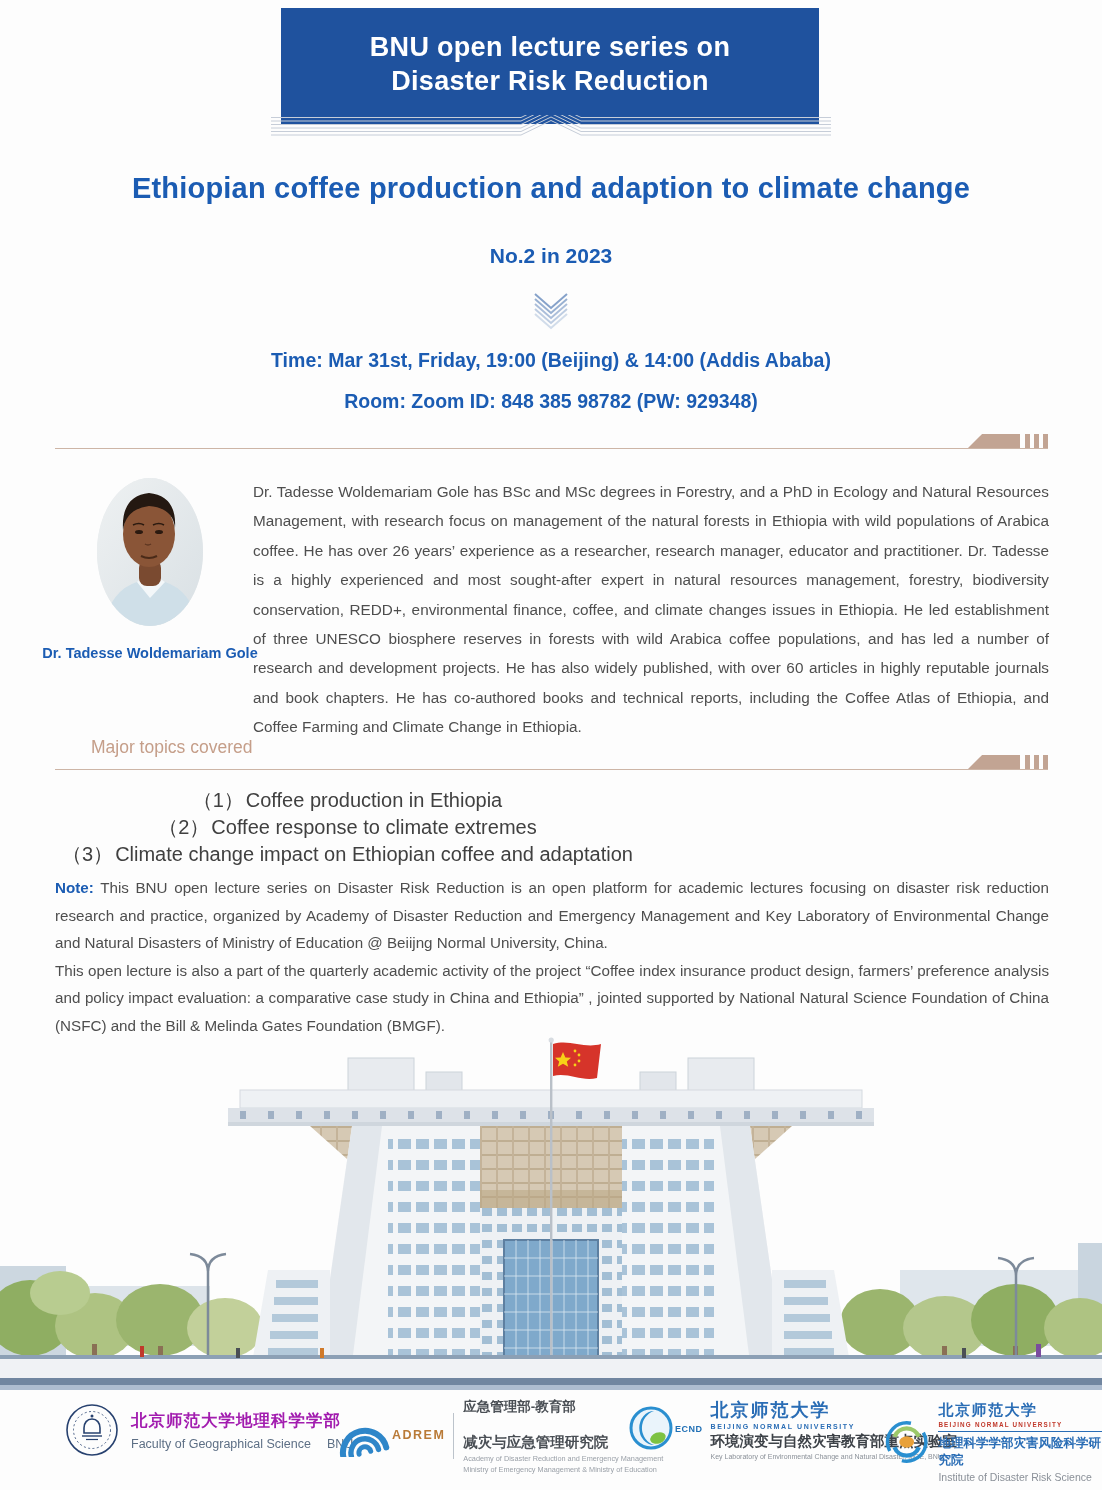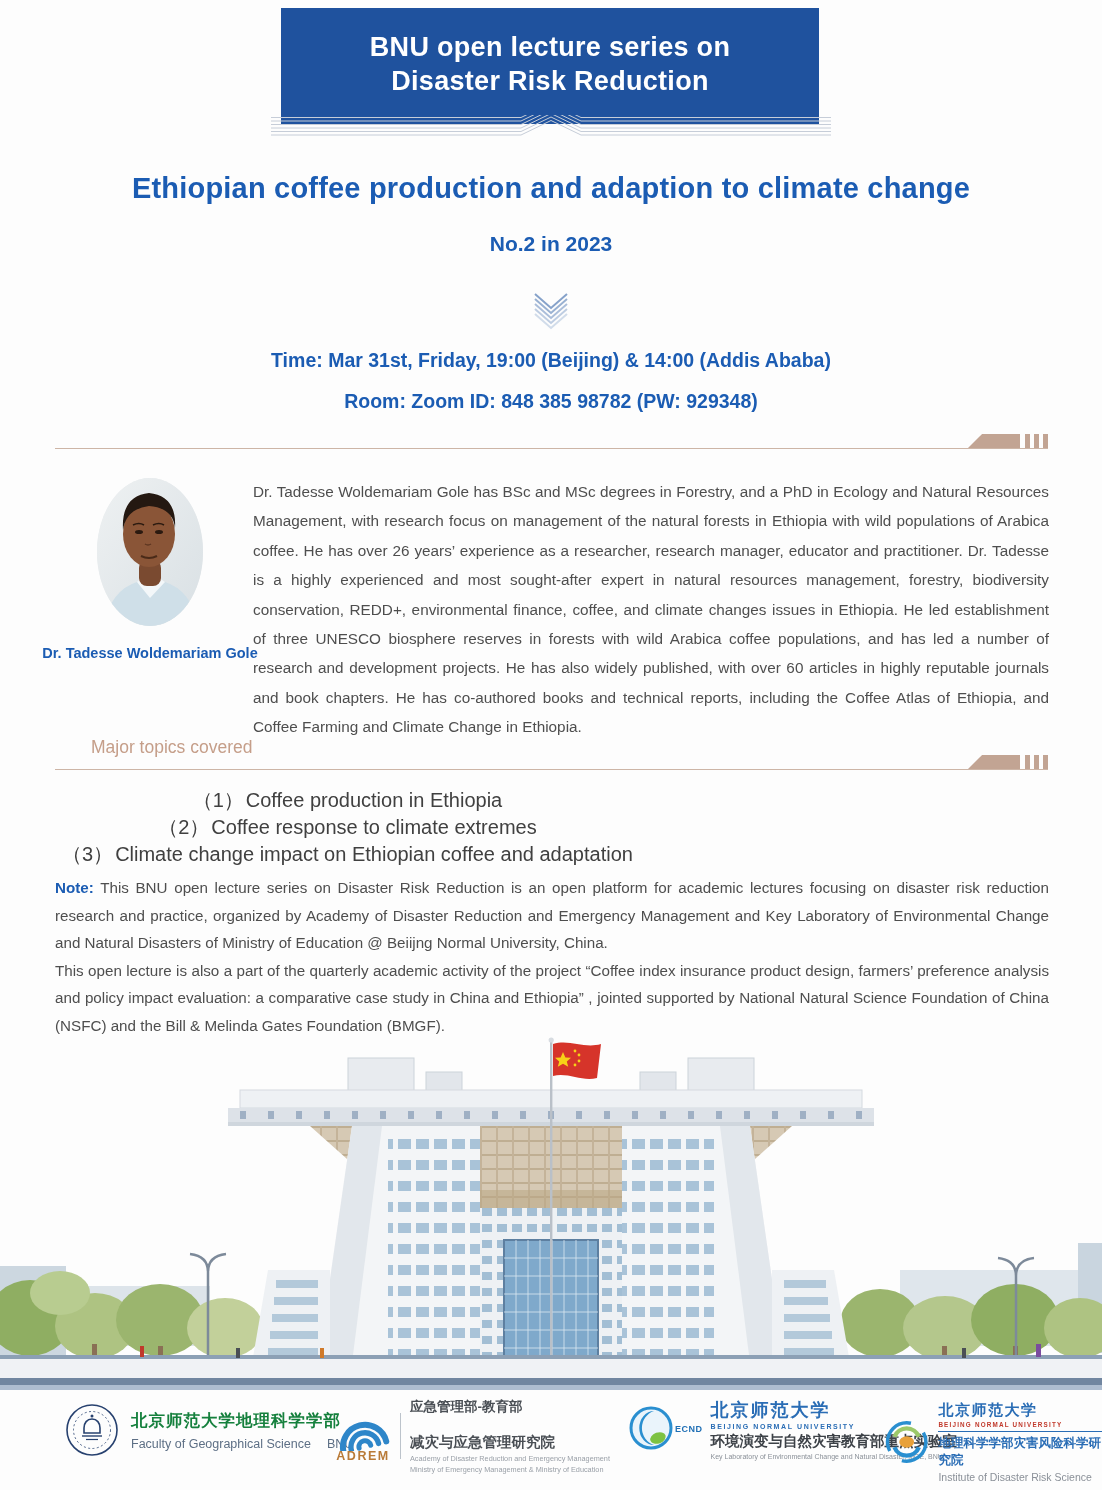--- a/index.html
+++ b/index.html
@@ -8,21 +8,21 @@
 
   
   .banner{position:absolute;top:8px;left:281px;width:538px;background:#1f529e;color:#ffffff;
           text-align:center;padding:22px 0 26px 0;}
   .banner .bl{font-size:27px;font-weight:bold;line-height:34px;letter-spacing:.3px;}
   .banner-lines{position:absolute;top:115px;left:271px;width:560px;height:24px;}
 
   
   .title{position:absolute;top:172px;left:0;width:1102px;text-align:center;
          color:#1b5cb3;font-size:29px;font-weight:bold;letter-spacing:.2px;}
-  .subtitle{position:absolute;top:232px;left:0;width:1102px;text-align:center;
+  .subtitle{position:absolute;top:244px;left:0;width:1102px;text-align:center;
             color:#1b5cb3;font-size:21px;font-weight:bold;}
   .chevron-down{position:absolute;top:292px;left:533px;width:36px;height:40px;}
 
   .sched{position:absolute;left:0;width:1102px;text-align:center;color:#1b5cb3;
          font-size:19.5px;font-weight:bold;}
   .sched.time{top:349px;}
   .sched.room{top:390px;}
 
   
   .divider{position:absolute;left:55px;width:993px;height:16px;}
@@ -56,25 +56,25 @@
   .note-label{color:#1b5cb3;font-weight:bold;}
 
   
   .campus{position:absolute;top:1028px;left:0;width:1102px;height:362px;}
 
   
   .footer{position:absolute;top:1398px;left:0;width:1102px;height:70px;}
   .logo{position:absolute;display:flex;align-items:center;}
   .logo .txt{display:flex;flex-direction:column;justify-content:center;}
   #logo1{left:64px;top:4px;}
-  #logo1 .cn{font-family:"DejaVu Serif", serif;font-weight:bold;color:#15803d;font-size:16.5px;letter-spacing:1px;}
+  #logo1 .cn{font-family:"DejaVu Serif", serif;font-weight:bold;color:#a21caf;font-size:16.5px;letter-spacing:1px;}
   #logo1 .en{color:#5d6f85;font-size:12.5px;margin-top:5px;}
   #logo1 .en .suffix{margin-left:16px;margin-top:40px;}
   #logo2{left:334px;top:0px;}
-  .adrem-box{display:flex;flex-direction:column;align-items:center;}
+  .adrem-box{display:flex;flex-direction:row;align-items:center;}
   .adrem-label{color:#b97a37;font-weight:bold;font-size:12.5px;letter-spacing:1.5px;margin-top:-2px;}
   .vdiv{width:1px;height:46px;background:#bcc3cb;margin:0 9px 0 8px;}
   #logo2 .cn1{color:#4a4f55;font-weight:bold;font-size:13.5px;}
   #logo2 .cn2{color:#4a4f55;font-weight:bold;font-size:14.5px;margin-top:17px;}
   #logo2 .en1,#logo2 .en2{color:#9aa0a8;font-size:7.3px;margin-top:2px;white-space:nowrap;}
   #logo3{left:627px;top:0px;}
   .ecnd-box{display:flex;flex-direction:row;align-items:center;margin-right:8px;}
   .ecnd-label{color:#1f6fb5;font-weight:bold;font-size:9px;letter-spacing:.5px;margin-top:-1px;}
   #logo3 .cal{font-family:"DejaVu Serif", serif;font-weight:bold;color:#2a6db5;font-size:18px;letter-spacing:2px;}
   #logo3 .sub{color:#2a6db5;font-weight:bold;font-size:7px;letter-spacing:1.6px;margin-top:1px;}

